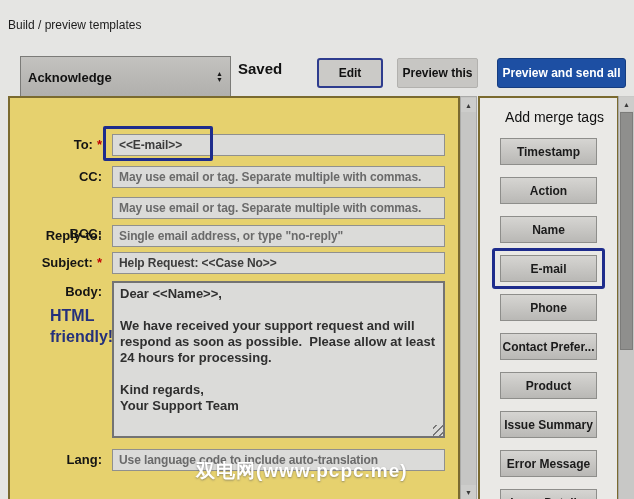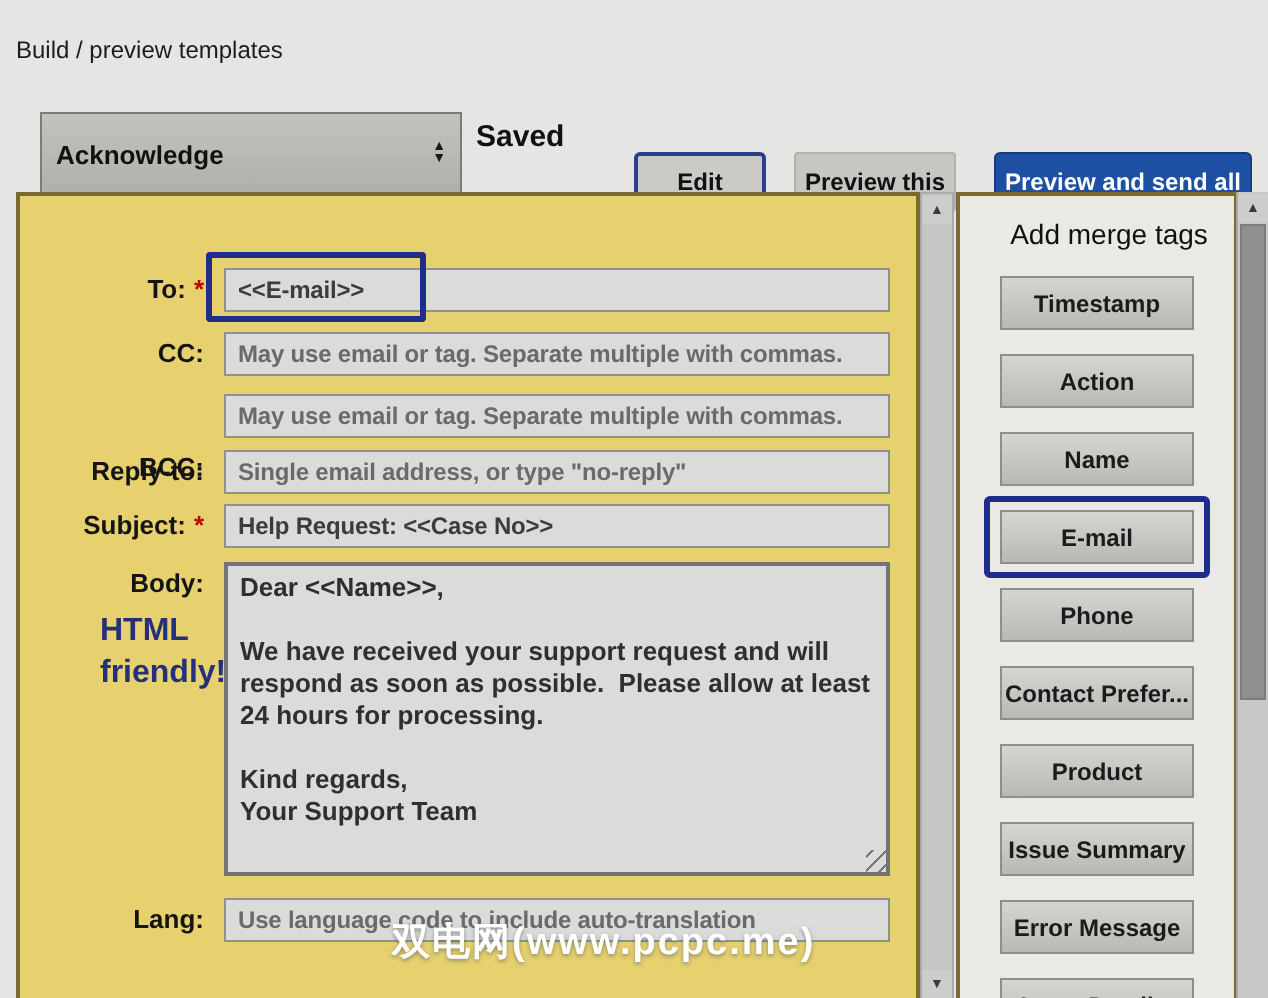--- a/index.html
+++ b/index.html
@@ -12,21 +12,21 @@
 
   
   .tpl-select {
     position:absolute; left:20px; top:56px; width:211px; height:42px;
     background:linear-gradient(#c3c2bf,#b0afac); border:1px solid #7b7b78;
     display:flex; align-items:center; padding:11px 7px; cursor:default;
   }
   .tpl-select .val { font-size:13px; font-weight:700; color:#111; }
   .spinner { margin-left:auto; display:flex; flex-direction:column; line-height:6px; font-size:7px; color:#1a1a1a; }
   .saved { position:absolute; left:238px; top:60px; font-size:15px; font-weight:700; color:#111; }
-  .btn { position:absolute; height:30px; font-family:"Liberation Sans",sans-serif; font-size:12px; font-weight:700; cursor:pointer;margin-top:18px; }
+  .btn { position:absolute; height:30px; font-family:"Liberation Sans",sans-serif; font-size:12px; font-weight:700; cursor:pointer; }
   .btn-edit { left:317px; top:58px; width:66px; background:#cbcac7; border:2px solid #2e3c8e; border-radius:3px; color:#111; }
   .btn-preview { left:397px; top:58px; width:81px; background:#c7c6c3; border:1px solid #b2b1ae; border-radius:2px; color:#111; }
   .btn-primary { left:497px; top:58px; width:129px; background:#1d4fa3; border:1px solid #153c80; border-radius:3px; color:#fff; }
 
   
   .form-panel {
     position:absolute; left:8px; top:96px; width:452px; height:420px;
     background:#e6d16e; border:2px solid #7a6a2f;
   }
   .f-label { position:absolute; left:0; width:92px; text-align:right; font-size:13px; font-weight:700; color:#141414; }

